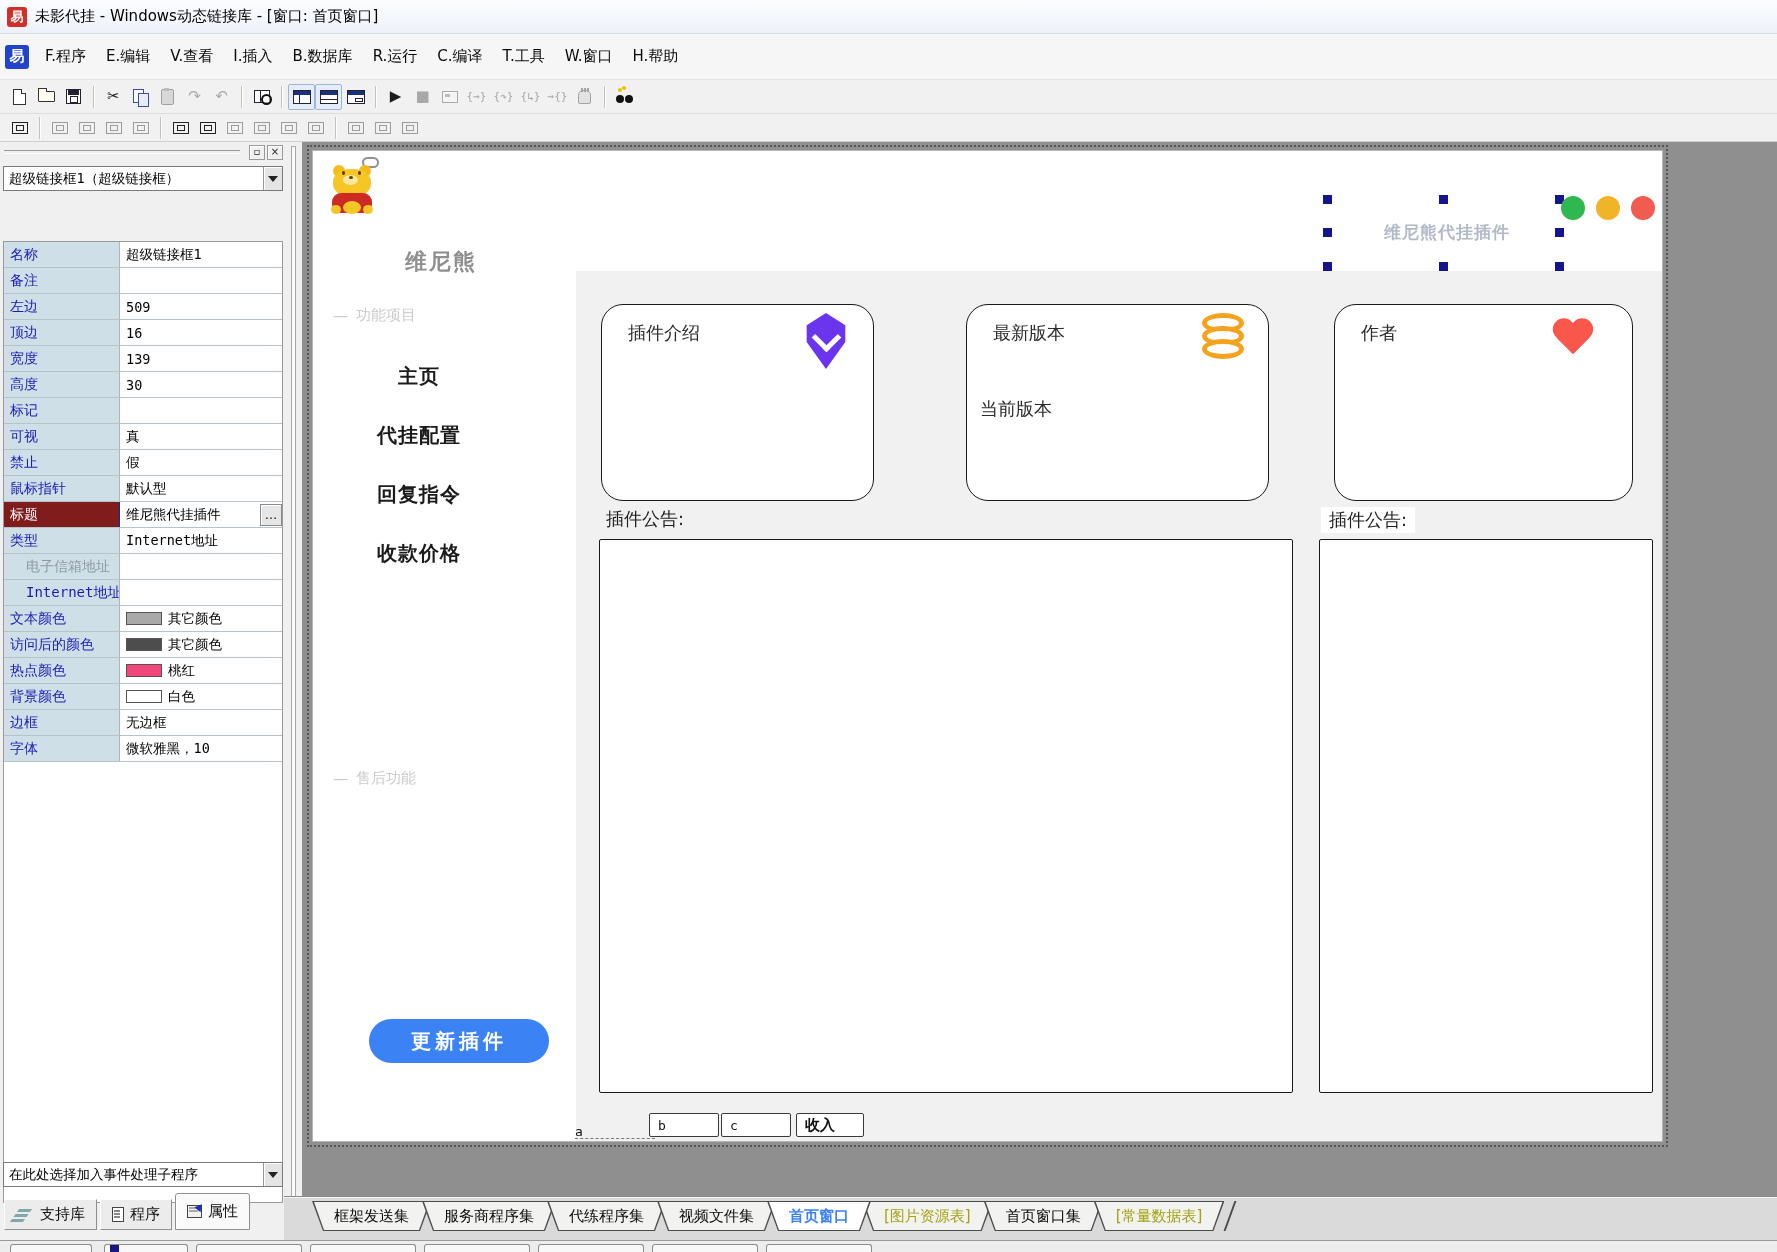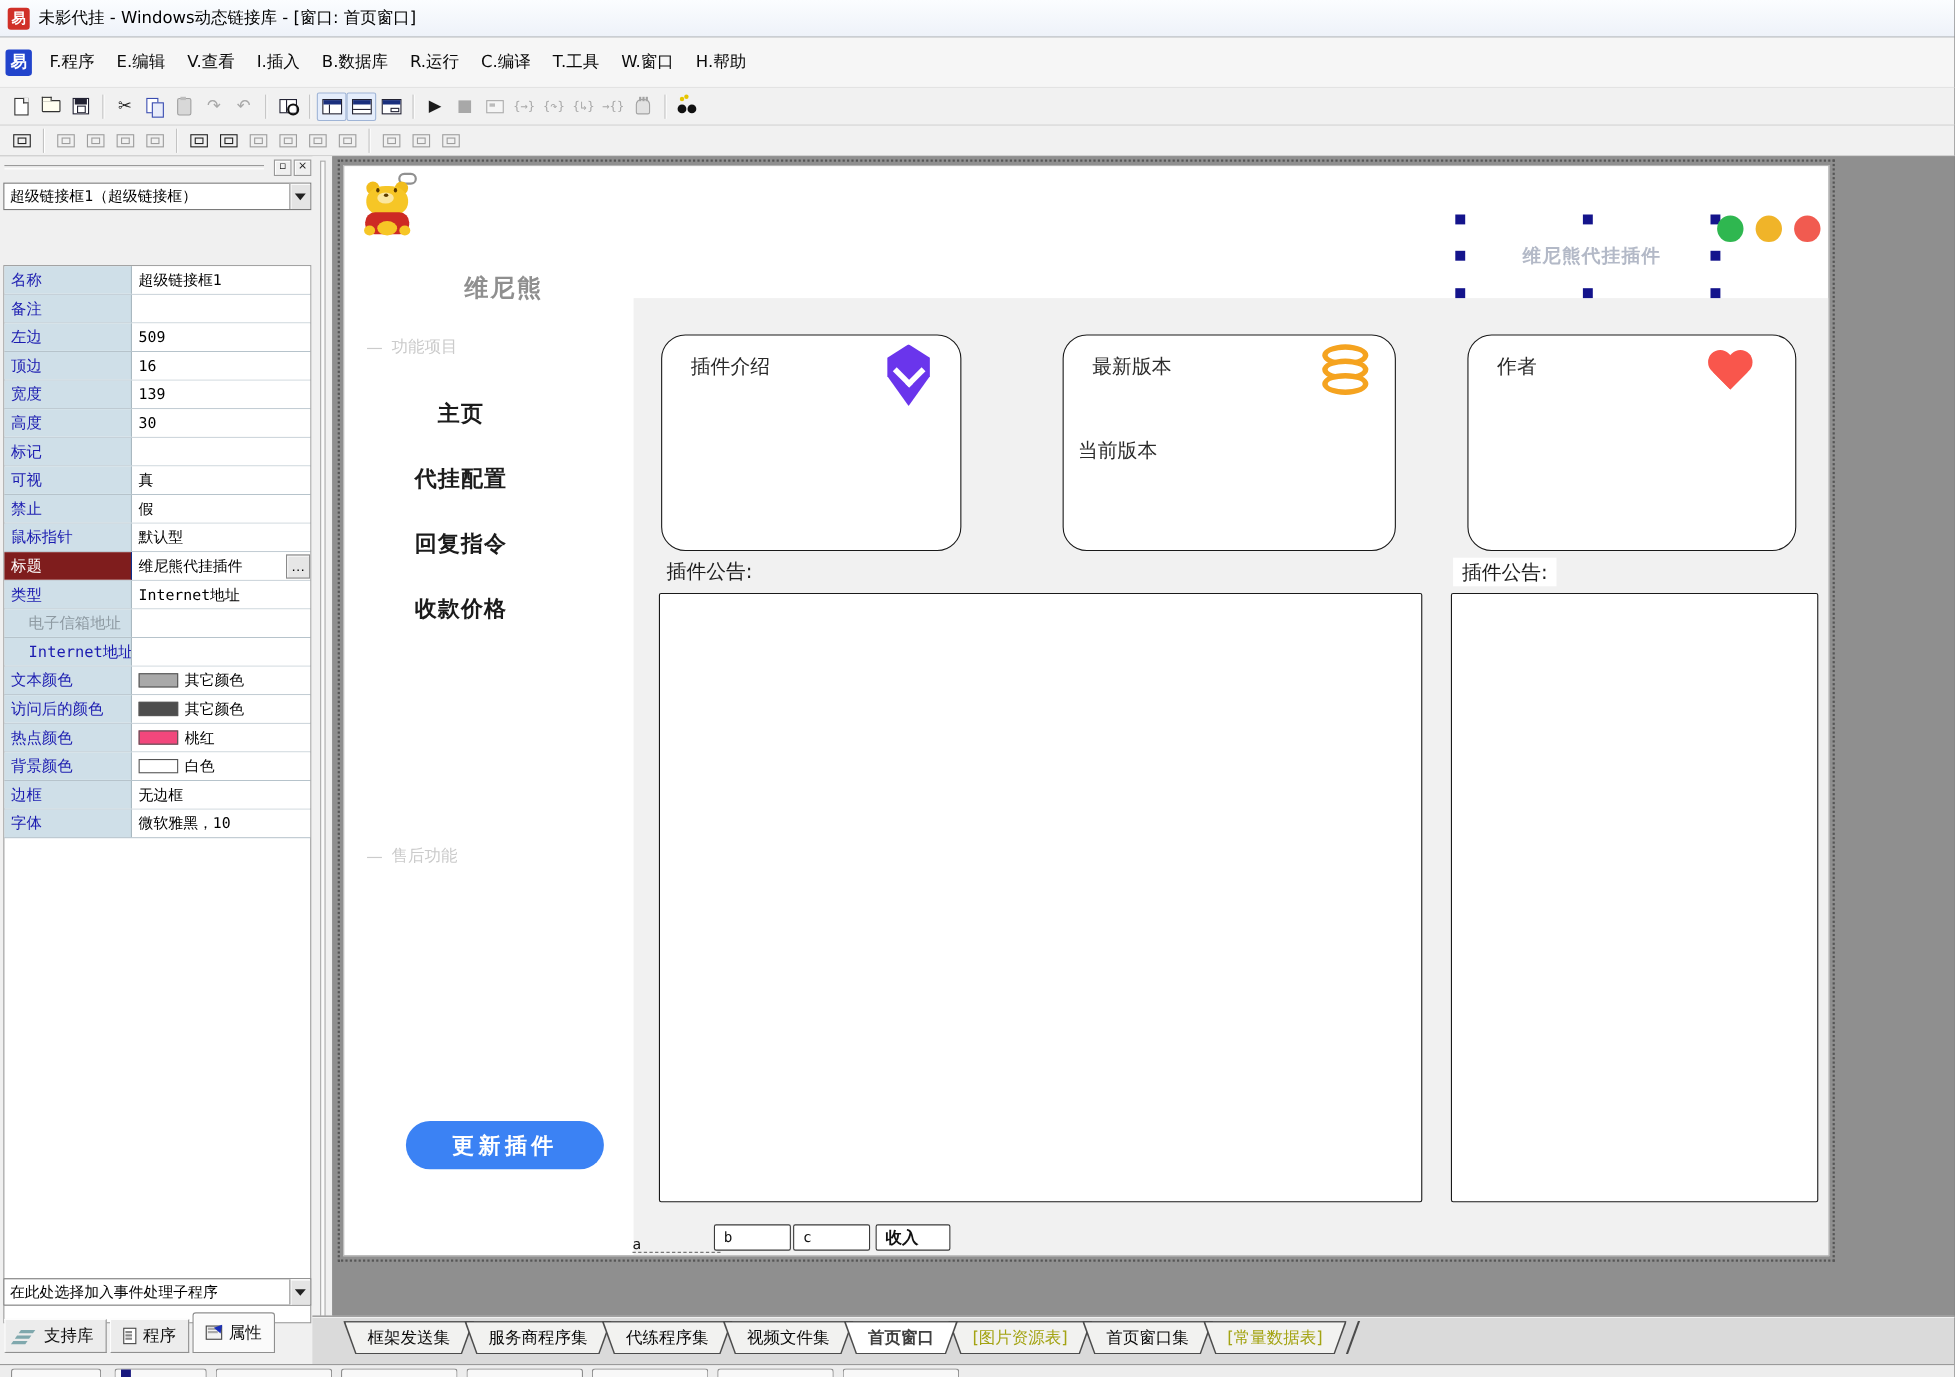--- a/index.html
+++ b/index.html
@@ -129,21 +129,21 @@
   .bear .earl{left:2px;} .bear .earr{left:28px;}
   .bear .head{position:absolute;left:2px;top:8px;width:38px;height:28px;background:#f6c626;border-radius:46%;}
   .bear .eye{position:absolute;top:10px;width:3px;height:4px;background:#5a3a00;border-radius:50%;}
   .bear .muzzle{position:absolute;left:12px;top:14px;width:15px;height:10px;background:#fbe7a0;border-radius:50%;}
   .bear .nose{position:absolute;left:18px;top:15px;width:4px;height:3px;background:#5a3a00;border-radius:50%;}
   .bear .body{position:absolute;left:1px;top:32px;width:40px;height:20px;background:#cd2a24;border-radius:9px;}
   .bear .tummy{position:absolute;left:12px;top:40px;width:18px;height:13px;background:#f6c626;border-radius:50%;}
   .bear .pawl,.bear .pawr{position:absolute;top:44px;width:10px;height:9px;background:#f6c626;border-radius:50%;}
   .bear .pawl{left:0;} .bear .pawr{left:32px;}
 
-  .brand{position:absolute;left:78px;top:96px;width:134px;text-align:center;font-size:22px;font-weight:bold;color:#8f8f8f;letter-spacing:2px;}
+  .brand{position:absolute;left:61px;top:96px;width:134px;text-align:center;font-size:22px;font-weight:bold;color:#8f8f8f;letter-spacing:2px;}
   .nav-section{position:absolute;left:20px;font-size:15px;color:#cbcbcb;display:flex;gap:8px;align-items:center;}
   #nav-section-1{top:155px;} #nav-section-2{top:618px;}
   #form-nav{position:absolute;left:28px;top:212px;width:156px;display:flex;flex-direction:column;gap:36px;}
   .nav-item{height:23px;text-align:center;font-size:20px;font-weight:bold;color:#1b1b1b;letter-spacing:1px;}
   #update-btn{position:absolute;left:56px;top:868px;width:180px;height:44px;border:none;border-radius:22px;
     background:#3b82f4;color:#fff;font-size:20px;font-weight:bold;letter-spacing:4px;font-family:"DejaVu Sans",sans-serif;}
 
   #content-panel{position:absolute;left:263px;top:120px;right:0;bottom:0;background:#f1f1f1;}
 
   .sel-ctrl{position:absolute;left:1018px;top:48px;width:232px;height:67px;}
@@ -185,21 +185,21 @@
 
   
   #unitbar{position:absolute;left:284px;top:1196px;width:1493px;height:44px;background:#dadada;
     border-top:1px solid #8a8a8a;box-shadow:inset 0 1px 0 #f7f7f7;display:flex;align-items:flex-start;
     padding-left:28px;padding-top:4px;}
   .utab{position:relative;height:30px;margin-right:-9px;z-index:1;
     clip-path:polygon(0 0,100% 0,calc(100% - 11px) 100%,11px 100%);background:#4c4c4c;display:inline-block;}
   .utab-in{height:100%;clip-path:polygon(2px 1px,calc(100% - 2px) 1px,calc(100% - 12px) calc(100% - 1px),12px calc(100% - 1px));
     background:#f2f2f0;display:flex;align-items:center;justify-content:center;padding:0 22px;font-size:15px;color:#0a0a0a;white-space:nowrap;}
   .utab.act{z-index:3;}
-  .utab.act .utab-in{background:#fff;color:#404040;font-weight:bold;}
+  .utab.act .utab-in{background:#fff;color:#3b82f6;font-weight:bold;}
   .utab.res .utab-in{color:#a3a312;}
   .utab-tail{width:2px;height:30px;background:#4c4c4c;transform:skewX(-20deg);margin-left:14px;}
 
   
   #bottom-partial{position:absolute;left:0;top:1240px;width:1777px;height:12px;background:#ededed;
     border-top:1px solid #9a9a9a;z-index:5;}
   .partial-tab{position:absolute;top:3px;height:12px;background:#f8f8f8;border:1px solid #8d8d8d;border-bottom:none;border-radius:3px 3px 0 0;}
   .partial-ico{position:absolute;top:4px;width:9px;height:8px;background:#17177e;}
 </style>
 </head>

